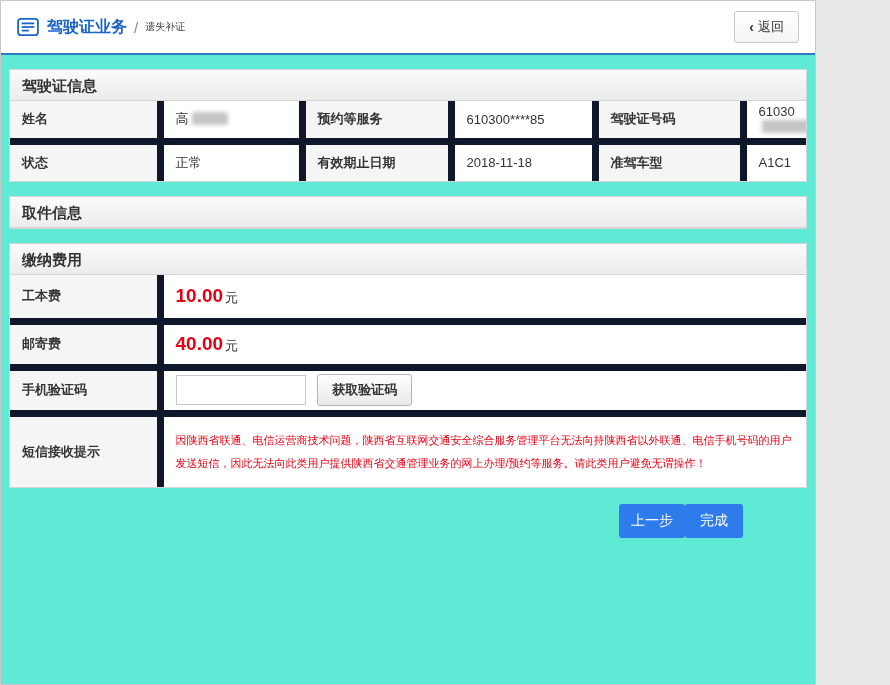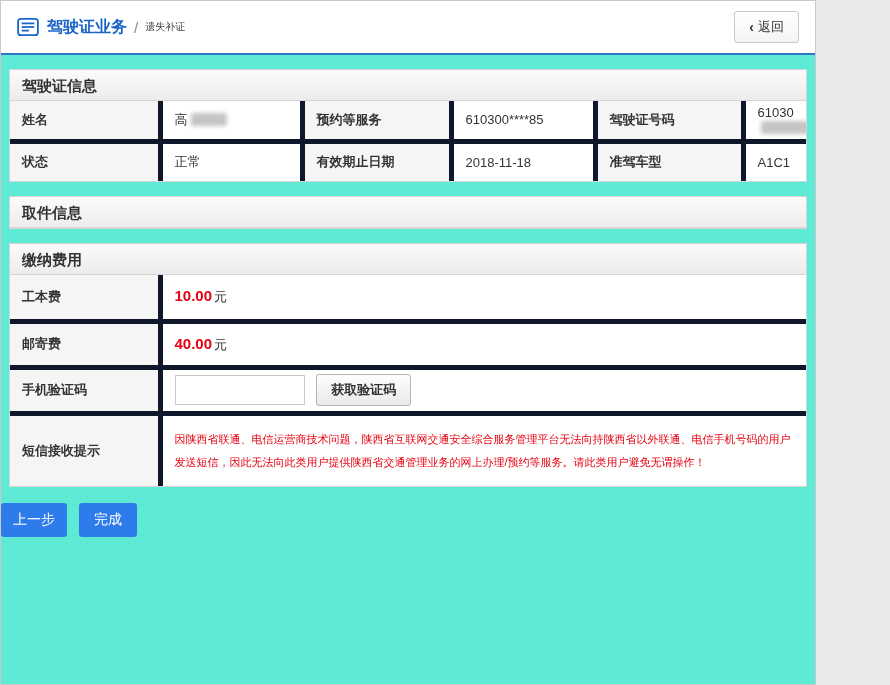--- a/index.html
+++ b/index.html
@@ -44,54 +44,54 @@
     background: linear-gradient(#2c78dd, #1b5ec6); color: #fff; font-weight: bold;
   }
   
   .section { margin: 14px 8px 0; border: 1px solid #d5d5d5; background: #fff; }
   .section-title {
     height: 31px; line-height: 31px; padding: 0 12px; font-size: 15px; font-weight: bold;
     color: #333; background: linear-gradient(#fbfbfb, #ececec); border-bottom: 1px solid #d5d5d5;
   }
   table.grid { width: 100%; border-collapse: collapse; table-layout: fixed; }
   .grid td {
-    border: 5px solid #0f172a; font-size: 13px; color: #333;
+    border: 7px solid #0f172a; font-size: 13px; color: #333;
     padding: 0 12px; height: 40px; overflow: hidden;
   }
   .grid td:first-child { border-left: none; }
   .grid td:last-child { border-right: none; }
   .grid tr:first-child td { border-top: none; }
   .grid tr:last-child td { border-bottom: none; }
   td.lbl { background: #f5f5f5; text-align: left; font-weight: bold; }
   td.val { background: #fff; text-align: left; }
   .fees td { height: 46px; }
   .notice-row td { height: auto; padding-top: 12px; padding-bottom: 12px; }
   
   .redact {
     display: inline-block; height: 13px; background: #c4c4c4;
     filter: blur(2px); border-radius: 2px; vertical-align: -2px; margin-left: 3px;
   }
   .w28{width:28px}.w36{width:36px}.w40{width:40px}.w75{width:75px}
   .w85{width:85px}.w100{width:100px}.w150{width:150px}
   
-  .price { color: #e60012; font-weight: bold; font-size: 15px; }
+  .price { color: #e60012; font-weight: bold; font-size: 19px; }
   .unit { color: #333; font-size: 13px; margin-left: 2px; }
   .notice { color: #e60012; font-size: 11px; line-height: 23px; }
   .captcha-input {
     width: 130px; height: 30px; border: 1px solid #c9c9c9; background: #fff;
     vertical-align: middle; padding: 0 6px; font-size: 13px; font-family: inherit;
   }
   .captcha-btn {
     margin-left: 8px; height: 32px; padding: 0 14px;
     background: linear-gradient(#fefefe, #e9e9e9); border: 1px solid #b5b5b5;
     border-radius: 3px; font-size: 13px; font-weight: bold; color: #333;
     vertical-align: middle; cursor: pointer; font-family: inherit;
   }
   
-  .footer { display: flex; gap: 12px; padding: 16px 72px 0 0; }
+  .footer { display: flex; justify-content: flex-end; padding: 16px 72px 0 0; }
   .btn-primary {
     background: #2e7ceb; color: #fff; border: none; border-radius: 3px;
     min-width: 58px; padding: 8px 12px; font-size: 14px; cursor: pointer;
     text-align: center; font-family: inherit;
   }
 </style>
 </head>
 <body>
 
 <div class="page">

